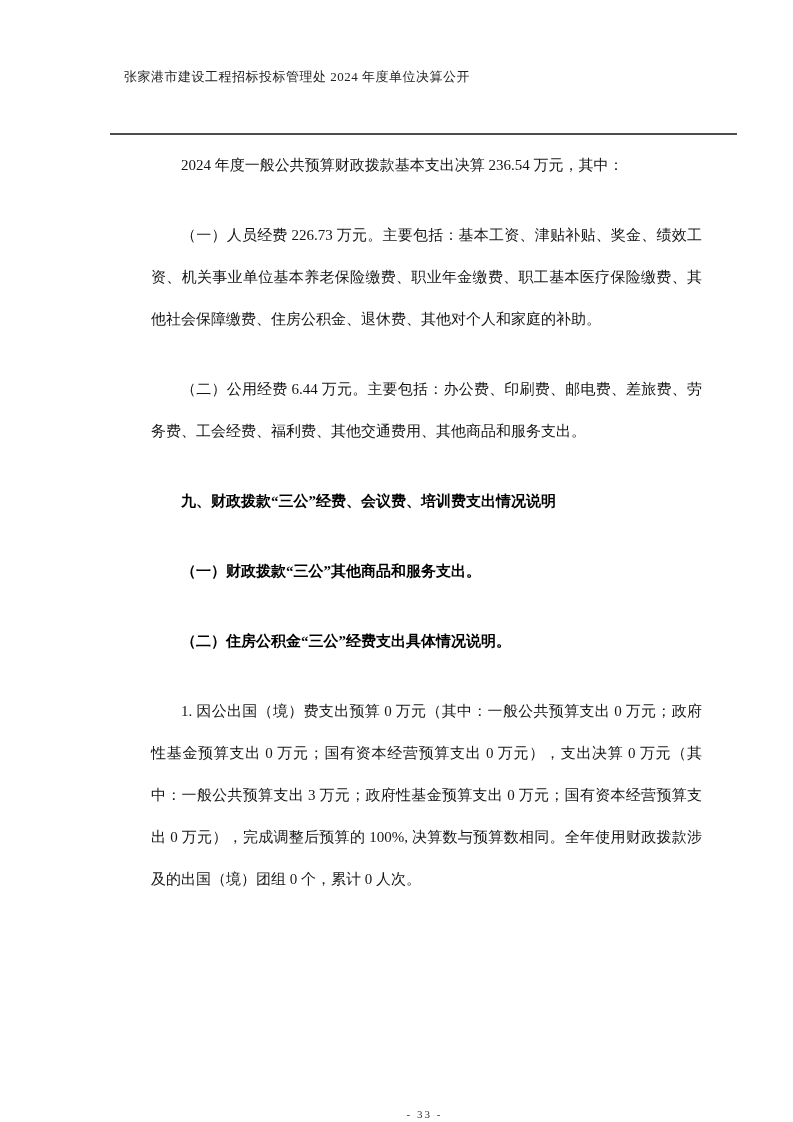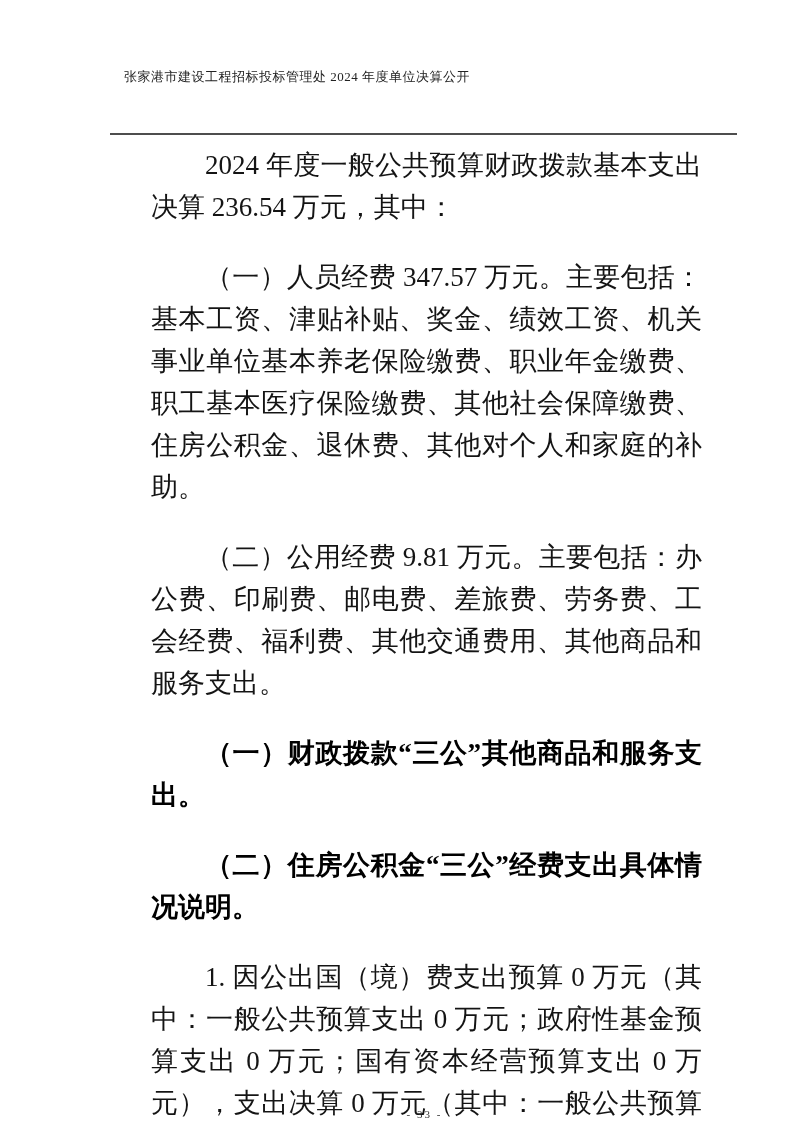--- a/index.html
+++ b/index.html
@@ -38,21 +38,21 @@
   }
 
   
   .doc-body {
     position: absolute;
     top: 88px;
     left: 95px;
     width: 607px;
   }
   .para {
-    font-size: 27px;
+    font-size: 15px;
     line-height: 42px;
     text-align: justify;
     text-justify: inter-character;
     text-indent: 2em;
     color: #141414;
     word-break: break-all;
   }
   .para.heading {
     font-weight: bold;
     color: #000000;
@@ -77,22 +77,23 @@
 
 <div class="page">
 
   <div class="page-header">
     <div class="header-title">张家港市建设工程招标投标管理处 2024 年度单位决算公开</div>
     <div class="header-rule"></div>
   </div>
 
   <div class="doc-body">
     <p class="para">2024 年度一般公共预算财政拨款基本支出决算 236.54 万元，其中：</p>
-    <p class="para">（一）人员经费 347.57 万元。主要包括：基本工资、津贴补贴、奖金、绩效工资、机关事业单位基本养老保险缴费、职业年金缴费、职工基本医疗保险缴费、其他社会保障缴费、住房公积金、退休费、其他对个人和家庭的补助。</p>
-    <p class="para">（二）公用经费 9.81 万元。主要包括：办公费、印刷费、邮电费、差旅费、劳务费、工会经费、福利费、其他交通费用、其他商品和服务支出。</p>
+    <p class="para">（一）人员经费 226.73 万元。主要包括：基本工资、津贴补贴、奖金、绩效工资、机关事业单位基本养老保险缴费、职业年金缴费、职工基本医疗保险缴费、其他社会保障缴费、住房公积金、退休费、其他对个人和家庭的补助。</p>
+    <p class="para">（二）公用经费 6.44 万元。主要包括：办公费、印刷费、邮电费、差旅费、劳务费、工会经费、福利费、其他交通费用、其他商品和服务支出。</p>
+    <p class="para heading">九、财政拨款“三公”经费、会议费、培训费支出情况说明</p>
     <p class="para heading">（一）财政拨款“三公”其他商品和服务支出。</p>
     <p class="para heading">（二）住房公积金“三公”经费支出具体情况说明。</p>
     <p class="para">1. 因公出国（境）费支出预算 0 万元（其中：一般公共预算支出 0 万元；政府性基金预算支出 0 万元；国有资本经营预算支出 0 万元），支出决算 0 万元（其中：一般公共预算支出 3 万元；政府性基金预算支出 0 万元；国有资本经营预算支出 0 万元），完成调整后预算的 100%, 决算数与预算数相同。全年使用财政拨款涉及的出国（境）团组 0 个，累计 0 人次。</p>
   </div>
 
   <div class="page-footer">
     <span class="page-number">- 33 -</span>
   </div>
 
 </div>

